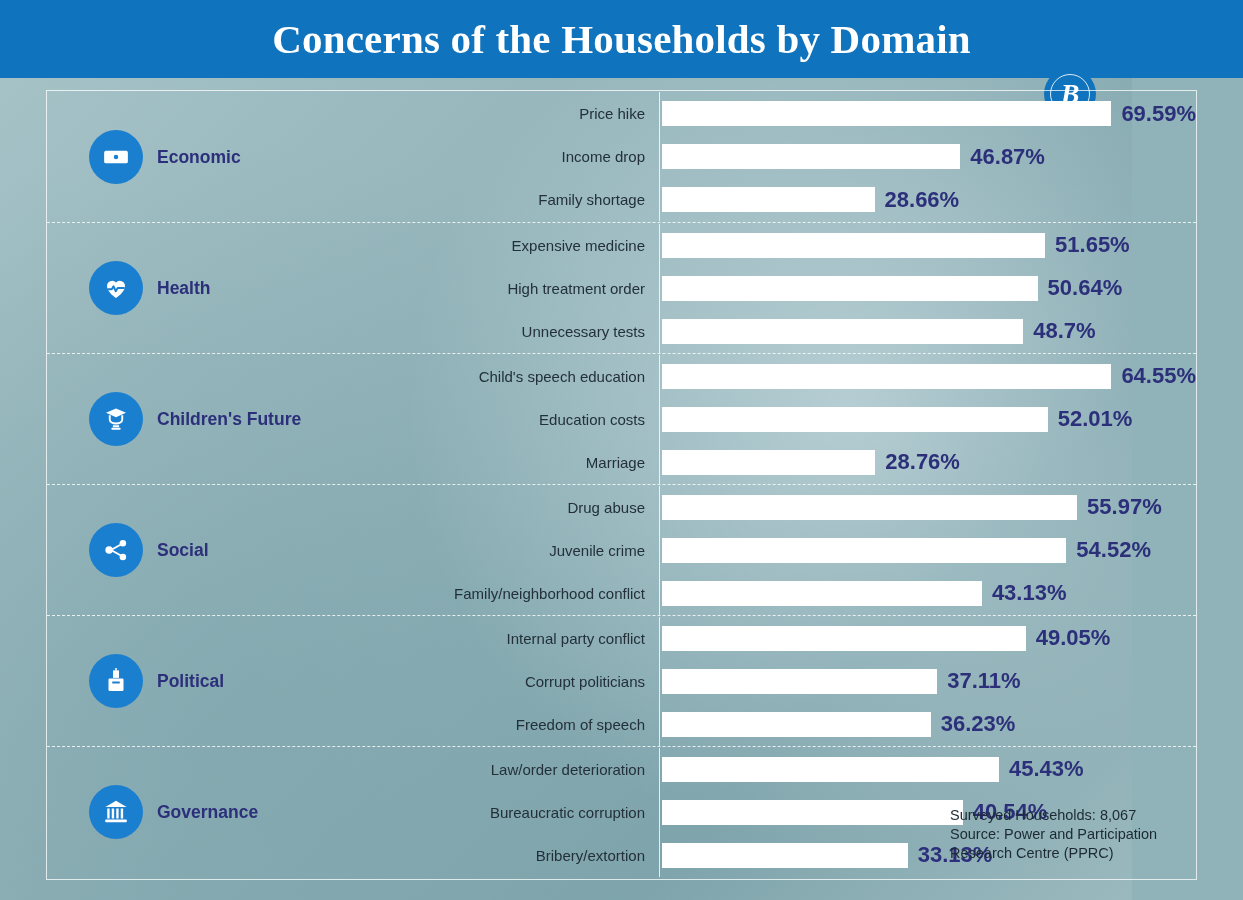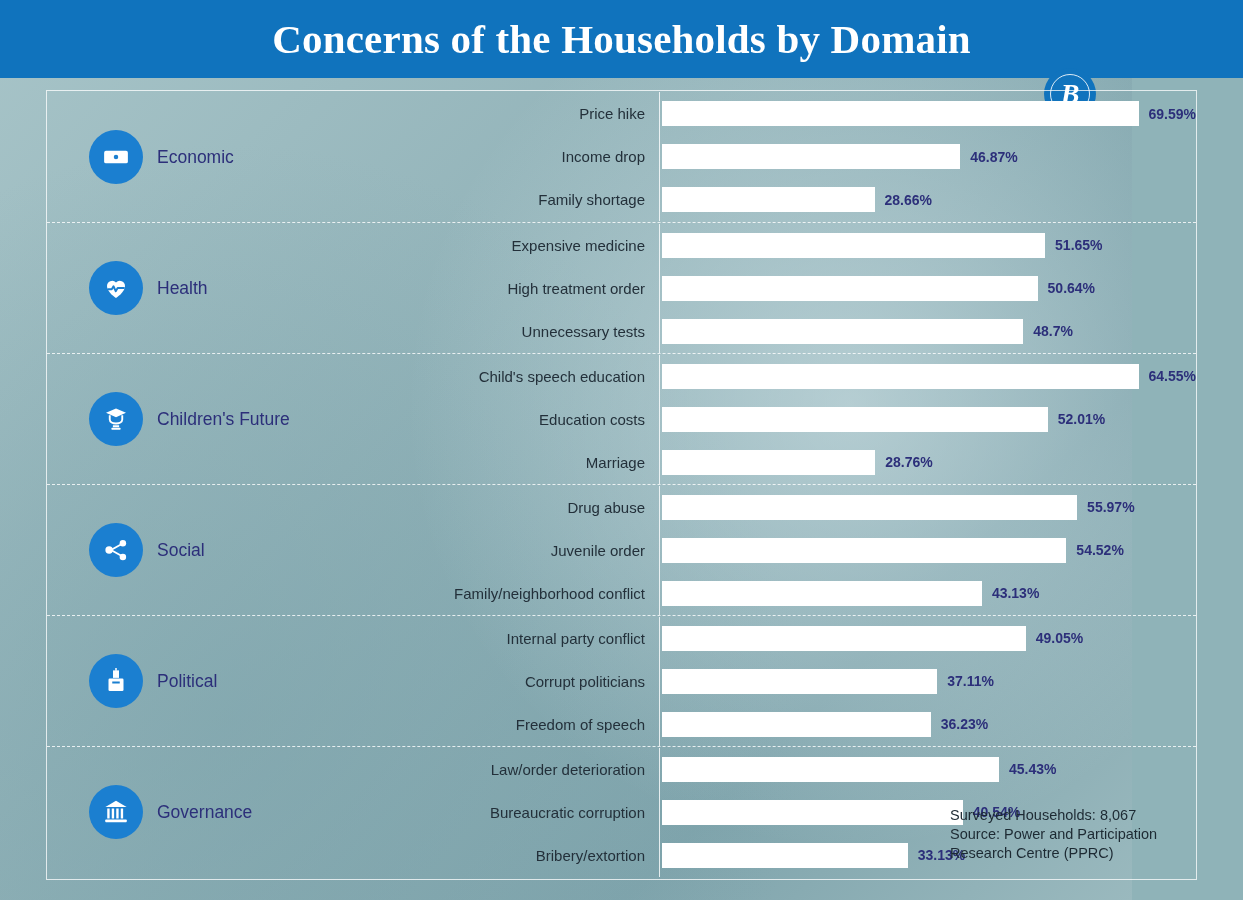--- a/index.html
+++ b/index.html
@@ -99,21 +99,21 @@
     align-items: center;
     justify-content: center;
   }
   .group-icon svg { display: block; }
   .group-label {
     position: absolute;
     left: 110px;
     top: 50%;
     transform: translateY(-50%);
     color: #2c2f7a;
-    font-weight: normal;
+    font-weight: bold;
     font-size: 17.5px;
     white-space: nowrap;
   }
   .rows {
     position: absolute;
     left: 280px;
     top: 0;
     right: 0;
     height: 100%;
     display: flex;
@@ -145,21 +145,21 @@
     padding-left: 2px;
   }
   .bar {
     height: 25px;
     background: #ffffff;
   }
   .bar-value {
     margin-left: 10px;
     color: #2c2f7a;
     font-weight: bold;
-    font-size: 14px;
+    font-size: 22px;
     white-space: nowrap;
   }
   .footnote {
     position: absolute;
     right: 16px;
     bottom: 16px;
     color: #1d2a33;
     font-size: 14.5px;
     line-height: 19px;
     text-align: left;
@@ -292,21 +292,21 @@
           <div class="group-label">Social</div>
           <div class="rows">
             <div class="row">
               <div class="row-label">Drug abuse</div>
               <div class="bar-area">
                 <div class="bar" style="width: 77.7361%;"></div>
                 <div class="bar-value">55.97%</div>
               </div>
             </div>
             <div class="row">
-              <div class="row-label">Juvenile order</div>
+              <div class="row-label">Juvenile crime</div>
               <div class="bar-area">
                 <div class="bar" style="width: 75.7222%;"></div>
                 <div class="bar-value">54.52%</div>
               </div>
             </div>
             <div class="row">
               <div class="row-label">Family/neighborhood conflict</div>
               <div class="bar-area">
                 <div class="bar" style="width: 59.9028%;"></div>
                 <div class="bar-value">43.13%</div>

